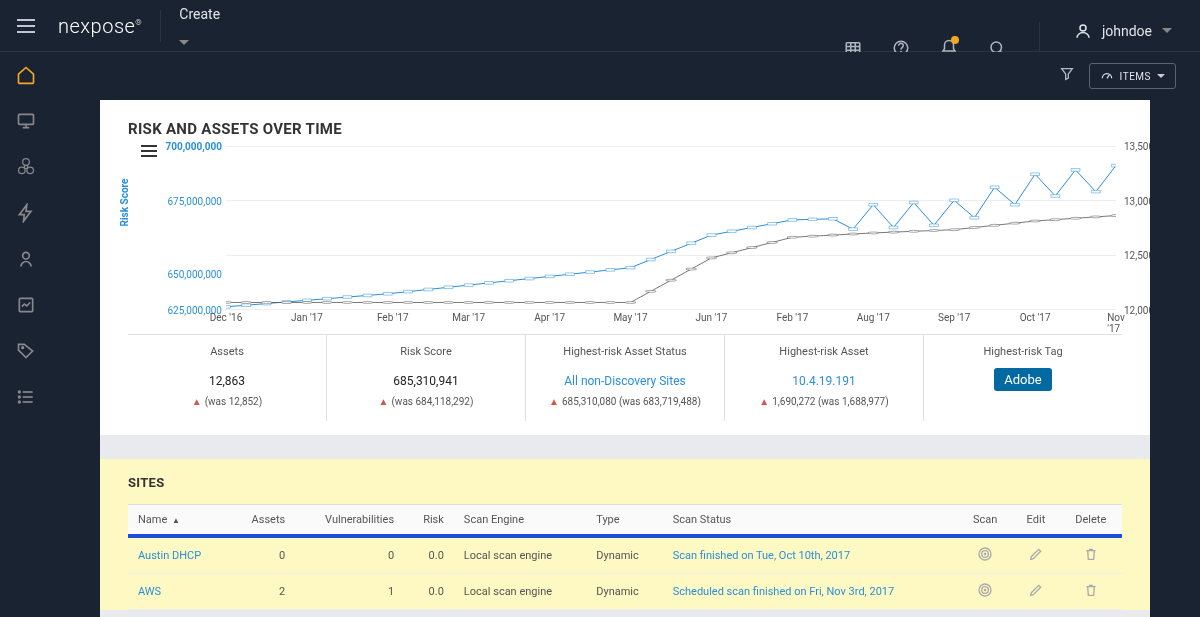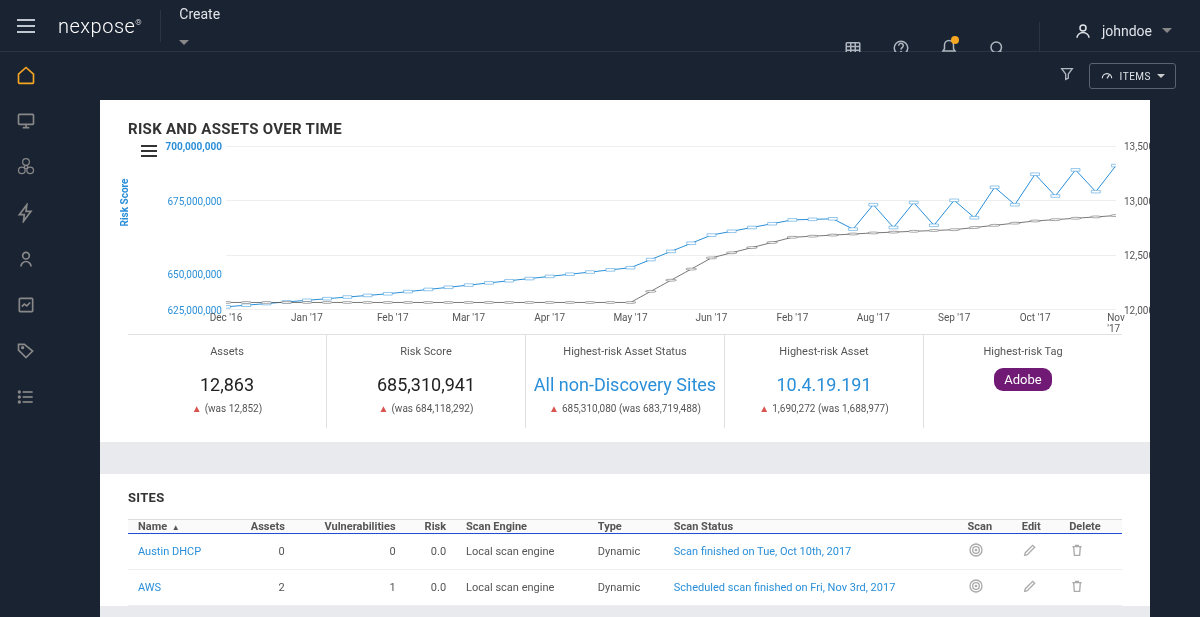--- a/index.html
+++ b/index.html
@@ -55,33 +55,33 @@
 .gridline { position: absolute; left: 0; right: 0; height: 1px; background: #eee; }
 .x-ticks { position: absolute; left: 90px; right: 6px; bottom: 0; height: 14px; }
 .x-ticks div { position: absolute; font-size: 10px; color: #555; transform: translateX(-50%); }
 svg.lines { position: absolute; inset: 0; width: 100%; height: 100%; }
 
 
 .stats-row { display: flex; border-top: 1px solid #e0e0e0; margin-top: 8px; }
 .stat-cell { flex: 1; text-align: center; padding: 10px 6px 14px; border-left: 1px solid #e0e0e0; }
 .stat-cell:first-child { border-left: none; }
 .stat-label { font-size: 11px; color: #555; margin-bottom: 10px; }
-.stat-value { font-size: 18px; color: #222; margin-bottom: 8px; margin-top: 16px; }
+.stat-value { font-size: 12px; color: #222; margin-bottom: 8px; margin-top: 16px; }
 .stat-value.link { color: #2a8fd8; cursor: pointer; white-space: nowrap; overflow: hidden; text-overflow: ellipsis; }
-.stat-tag { display: inline-block; background: #701a75; color: #fff; padding: 4px 10px; border-radius: 9px; font-size: 13px; }
+.stat-tag { display: inline-block; background: #0369a1; color: #fff; padding: 4px 10px; border-radius: 3px; font-size: 13px; }
 .stat-delta { font-size: 10px; color: #555; }
 .delta-up { color: #d9534f; margin-right: 3px; }
 
 
-.sites-section { margin-top: 32px; background: #ffffff; padding: 16px 28px 0; }
+.sites-section { margin-top: 24px; background: #fef9c3; padding: 16px 28px 0; }
 .sites-title { font-size: 13px; font-weight: 700; color: #333; margin-bottom: 14px; letter-spacing: 0.3px; }
 .sites-table { width: 100%; border-collapse: collapse; font-size: 11px; }
-.sites-table th { text-align: left; font-weight: 700; color: #555; padding: 0 10px; border-bottom: 1px solid #1d4ed8; border-top: 1px solid #ddd; background: #fafafa; }
+.sites-table th { text-align: left; font-weight: 400; color: #555; padding: 8px 10px; border-bottom: 4px solid #1d4ed8; border-top: 1px solid #ddd; background: #fafafa; }
 .sites-table th.right, .sites-table td.right { text-align: right; }
-.sites-table th.center, .sites-table td.center { }
+.sites-table th.center, .sites-table td.center { text-align: center; }
 .sites-table td { padding: 8px 10px; border-bottom: 1px solid #eee; color: #555; }
 .sites-table td.link { color: #2a8fd8; cursor: pointer; }
 .sort-arrow { font-size: 8px; margin-left: 2px; }
 .action-icon { color: #aaa; cursor: pointer; }
 .action-icon svg { width: 16px; height: 16px; }
 </style>
 </head>
 <body>
 
 <div class="topbar">

